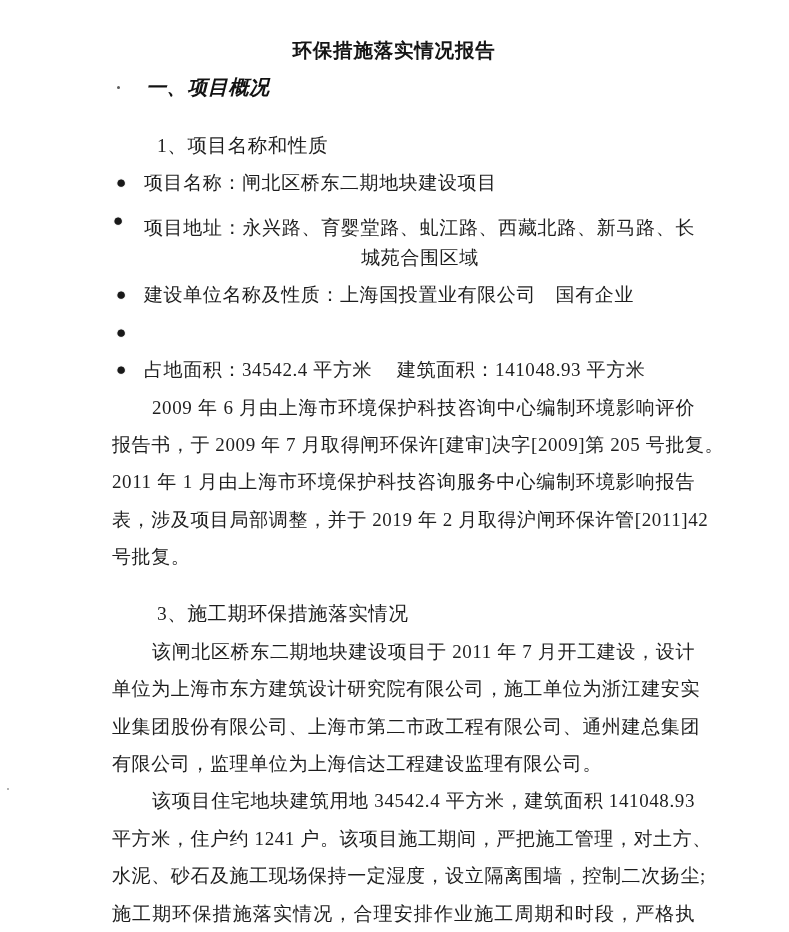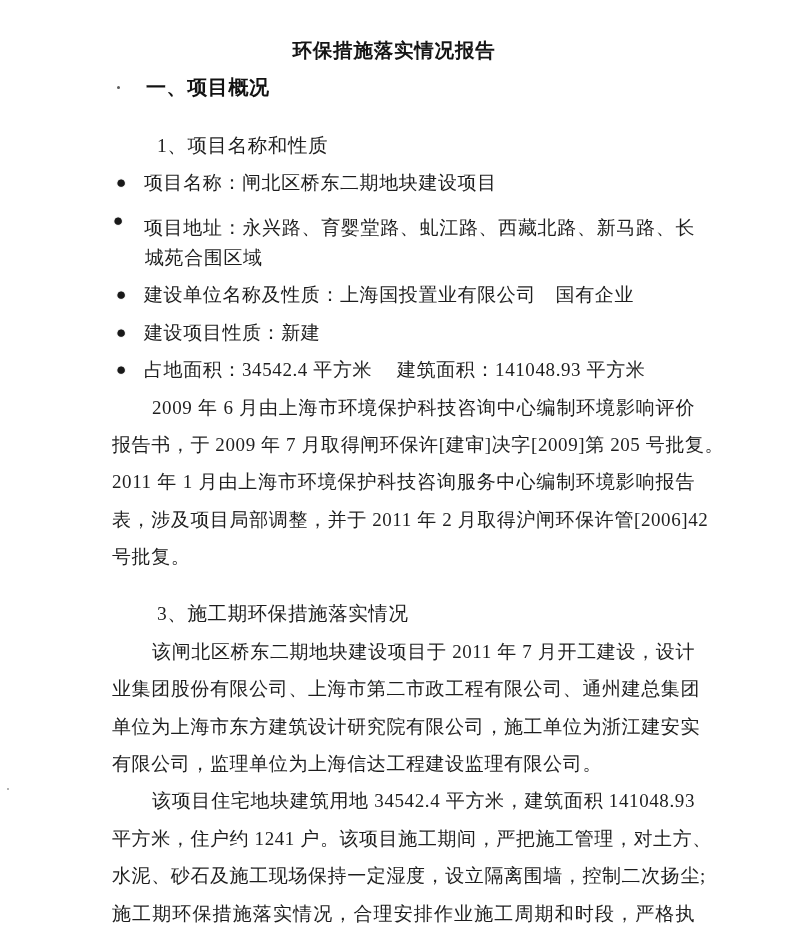--- a/index.html
+++ b/index.html
@@ -37,20 +37,21 @@
     color: #151515;
   }
 
   
   .l-h1 {
     position: relative;
     padding-left: 34px;
     font-weight: 700;
     font-size: 20px;
     color: #121212;
+    font-style: italic;
   }
   
   .l-h2 { padding-left: 45px; font-size: 19.5px; margin-top: 20px; }
 
   
   .l-bullet { display: flex; align-items: center; }
   .bullet-dot {
     flex: 0 0 auto;
     width: 17px;
     margin-left: 1px;
@@ -61,21 +62,21 @@
     text-align: center;
     text-shadow: 0 0 1px #555;
   }
   .bullet-text { letter-spacing: 0.6px; }
   .l-bullet.justify .bullet-text {
     flex: 1 1 auto;
     text-align: justify;
     text-align-last: justify;
     margin-top: 14px;
   }
-  .l-cont { padding-left: 33px; }
+  .l-cont { padding-left: 33px; text-align: center; }
 
   
   .l-para-first { padding-left: 40px; }
   .justify {
     text-align: justify;
     text-align-last: justify;
   }
 
   
   .speck {
@@ -112,40 +113,39 @@
 
   <div class="line l-cont">城苑合围区域</div>
 
   <div class="line l-bullet">
     <span class="bullet-dot">●</span>
     <span class="bullet-text">建设单位名称及性质：上海国投置业有限公司　国有企业</span>
   </div>
 
   <div class="line l-bullet">
     <span class="bullet-dot">●</span>
-    <span class="bullet-text">建设项目性质：新建</span>
   </div>
 
   <div class="line l-bullet">
     <span class="bullet-dot">●</span>
     <span class="bullet-text">占地面积：34542.4 平方米　 建筑面积：141048.93 平方米</span>
   </div>
 
 
   <div class="line l-para-first justify">2009 年 6 月由上海市环境保护科技咨询中心编制环境影响评价</div>
   <div class="line justify">报告书，于 2009 年 7 月取得闸环保许[建审]决字[2009]第 205 号批复。</div>
   <div class="line justify">2011 年 1 月由上海市环境保护科技咨询服务中心编制环境影响报告</div>
-  <div class="line justify">表，涉及项目局部调整，并于 2011 年 2 月取得沪闸环保许管[2006]42</div>
+  <div class="line justify">表，涉及项目局部调整，并于 2019 年 2 月取得沪闸环保许管[2011]42</div>
   <div class="line">号批复。</div>
 
   <div class="line l-h2">3、施工期环保措施落实情况</div>
 
   <div class="line l-para-first justify">该闸北区桥东二期地块建设项目于 2011 年 7 月开工建设，设计</div>
+  <div class="line justify">单位为上海市东方建筑设计研究院有限公司，施工单位为浙江建安实</div>
   <div class="line justify">业集团股份有限公司、上海市第二市政工程有限公司、通州建总集团</div>
-  <div class="line justify">单位为上海市东方建筑设计研究院有限公司，施工单位为浙江建安实</div>
   <div class="line">有限公司，监理单位为上海信达工程建设监理有限公司。</div>
 
   <div class="line l-para-first justify">该项目住宅地块建筑用地 34542.4 平方米，建筑面积 141048.93</div>
   <div class="line justify">平方米，住户约 1241 户。该项目施工期间，严把施工管理，对土方、</div>
   <div class="line justify">水泥、砂石及施工现场保持一定湿度，设立隔离围墙，控制二次扬尘;</div>
   <div class="line justify">施工期环保措施落实情况，合理安排作业施工周期和时段，严格执</div>
 
 </div>
 
 </body></html>

